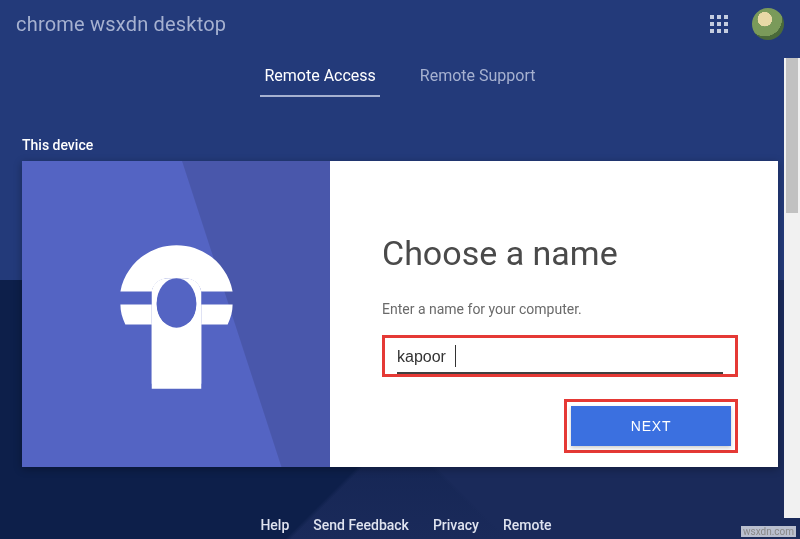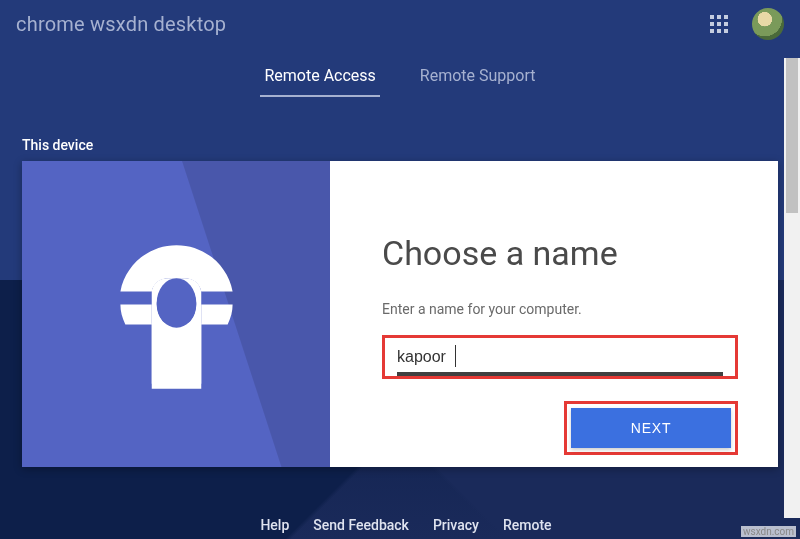--- a/index.html
+++ b/index.html
@@ -43,21 +43,21 @@
     .card-left::after {
       content: ''; position: absolute; left: 52%; top: 0; width: 400px; height: 500px;
       background: rgba(0,0,0,0.12); transform: skewX(18deg); transform-origin: top left;
     }
     .wrench { width: 165px; height: 165px; position: relative; z-index: 1; }
     .card-right { flex: 1; padding: 72px 40px 0 52px; position: relative; }
     .card-title { font-size: 34px; color: #4a4a4a; font-weight: 400; margin-bottom: 28px; }
     .card-sub { font-size: 14px; color: #6a6a6a; margin-bottom: 18px; }
     .input-wrap { position: relative; border: 3px solid #e53935; padding: 4px 12px 0 12px; margin-bottom: 22px; }
     .text-input {
-      width: 100%; border: none; border-bottom: 4px solid #404040;
+      width: 100%; border: none; border-bottom: 2px solid #404040;
       font-size: 16px; color: #333; padding: 6px 0; outline: none; background: transparent;
     }
     .cursor { position: absolute; left: 70px; top: 7px; width: 1px; height: 22px; background: #333; }
     .btn-wrap { display: flex; justify-content: flex-end; }
     .btn-outline { border: 3px solid #e53935; padding: 4px; }
     .next-btn {
       background: #3b70e0; color: #fff; border: none; font-size: 14px; font-weight: 500;
       letter-spacing: 0.8px; width: 160px; height: 40px; cursor: pointer;
       box-shadow: 0 2px 4px rgba(0,0,0,0.2);
     }

